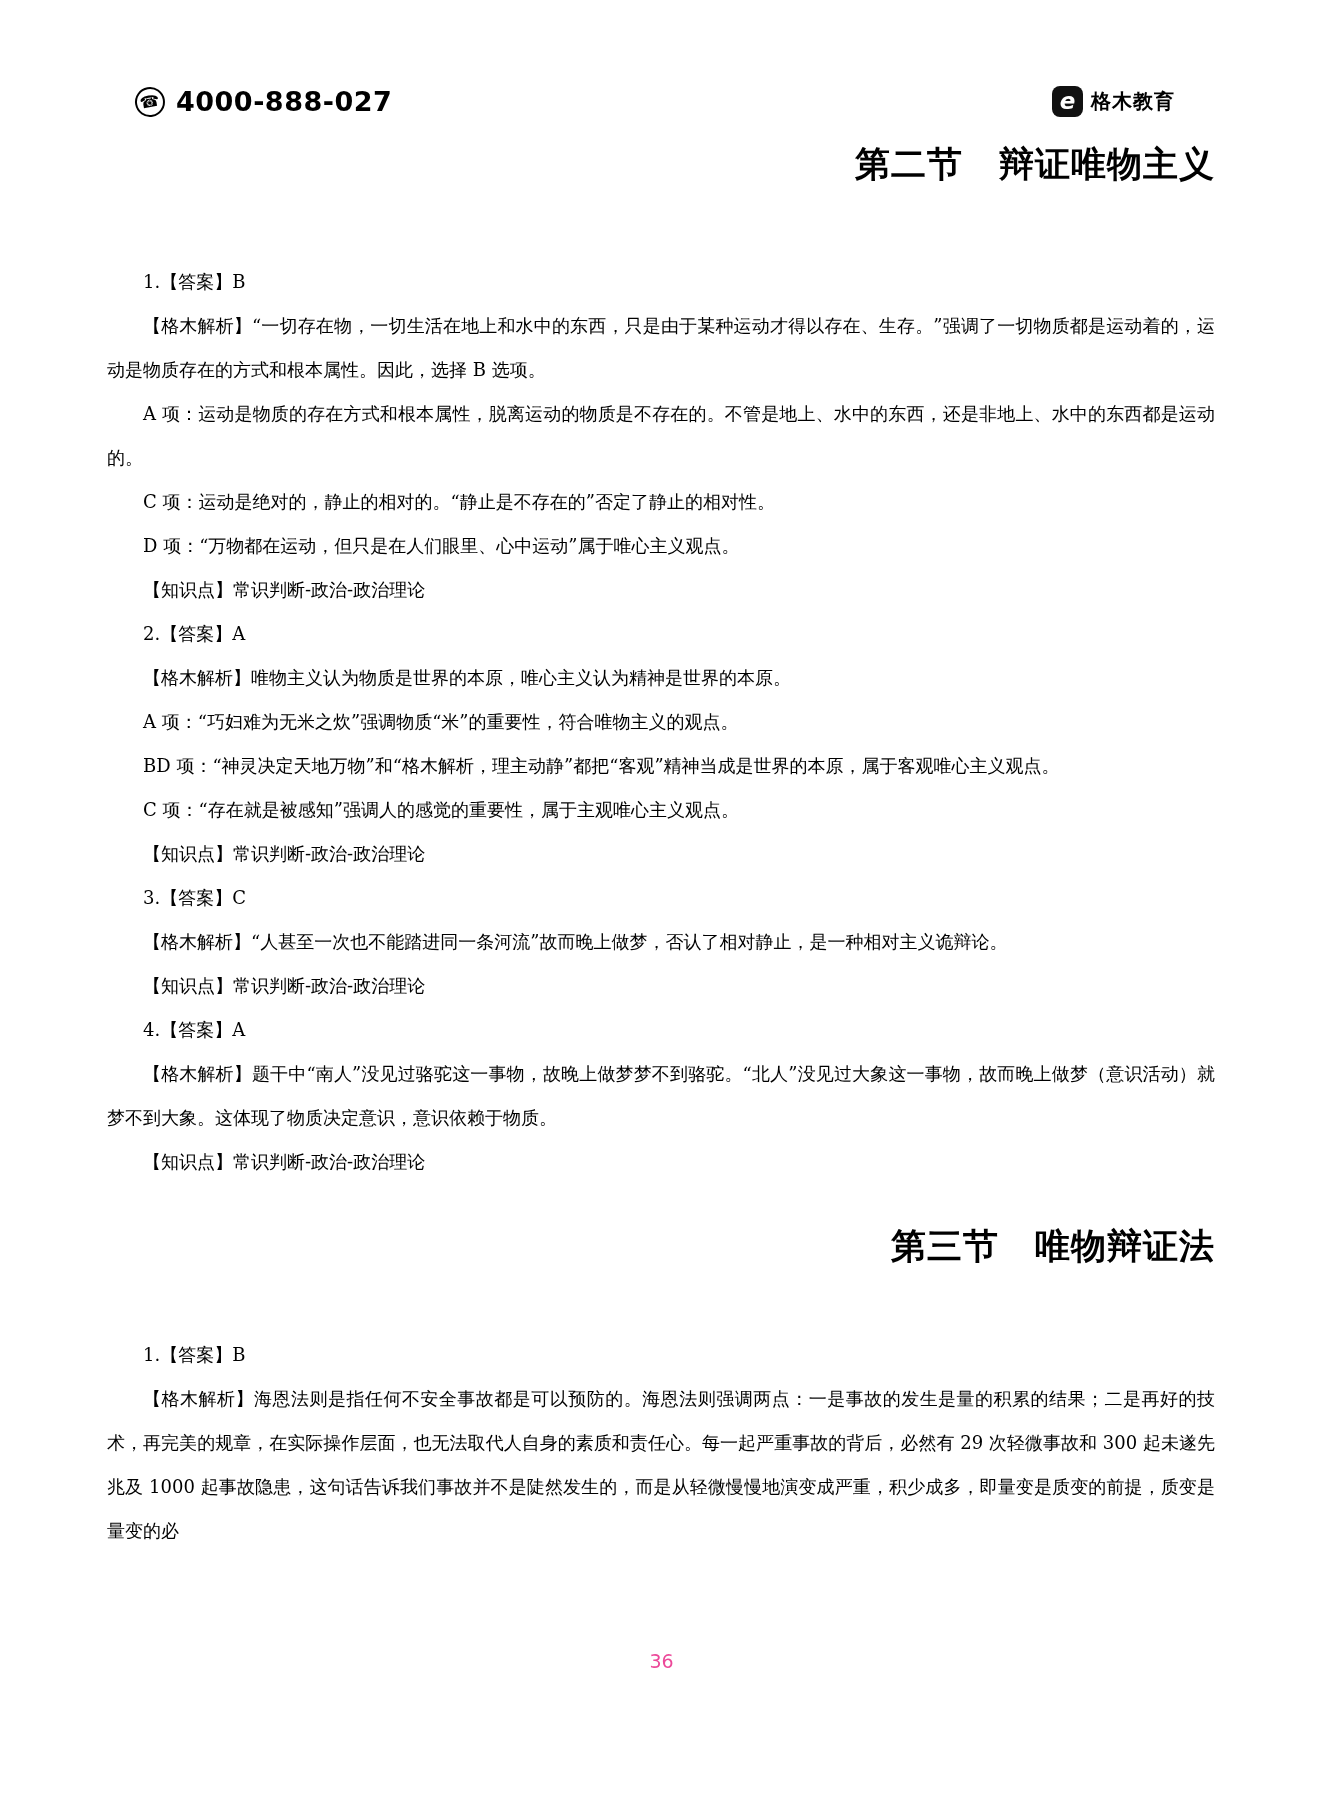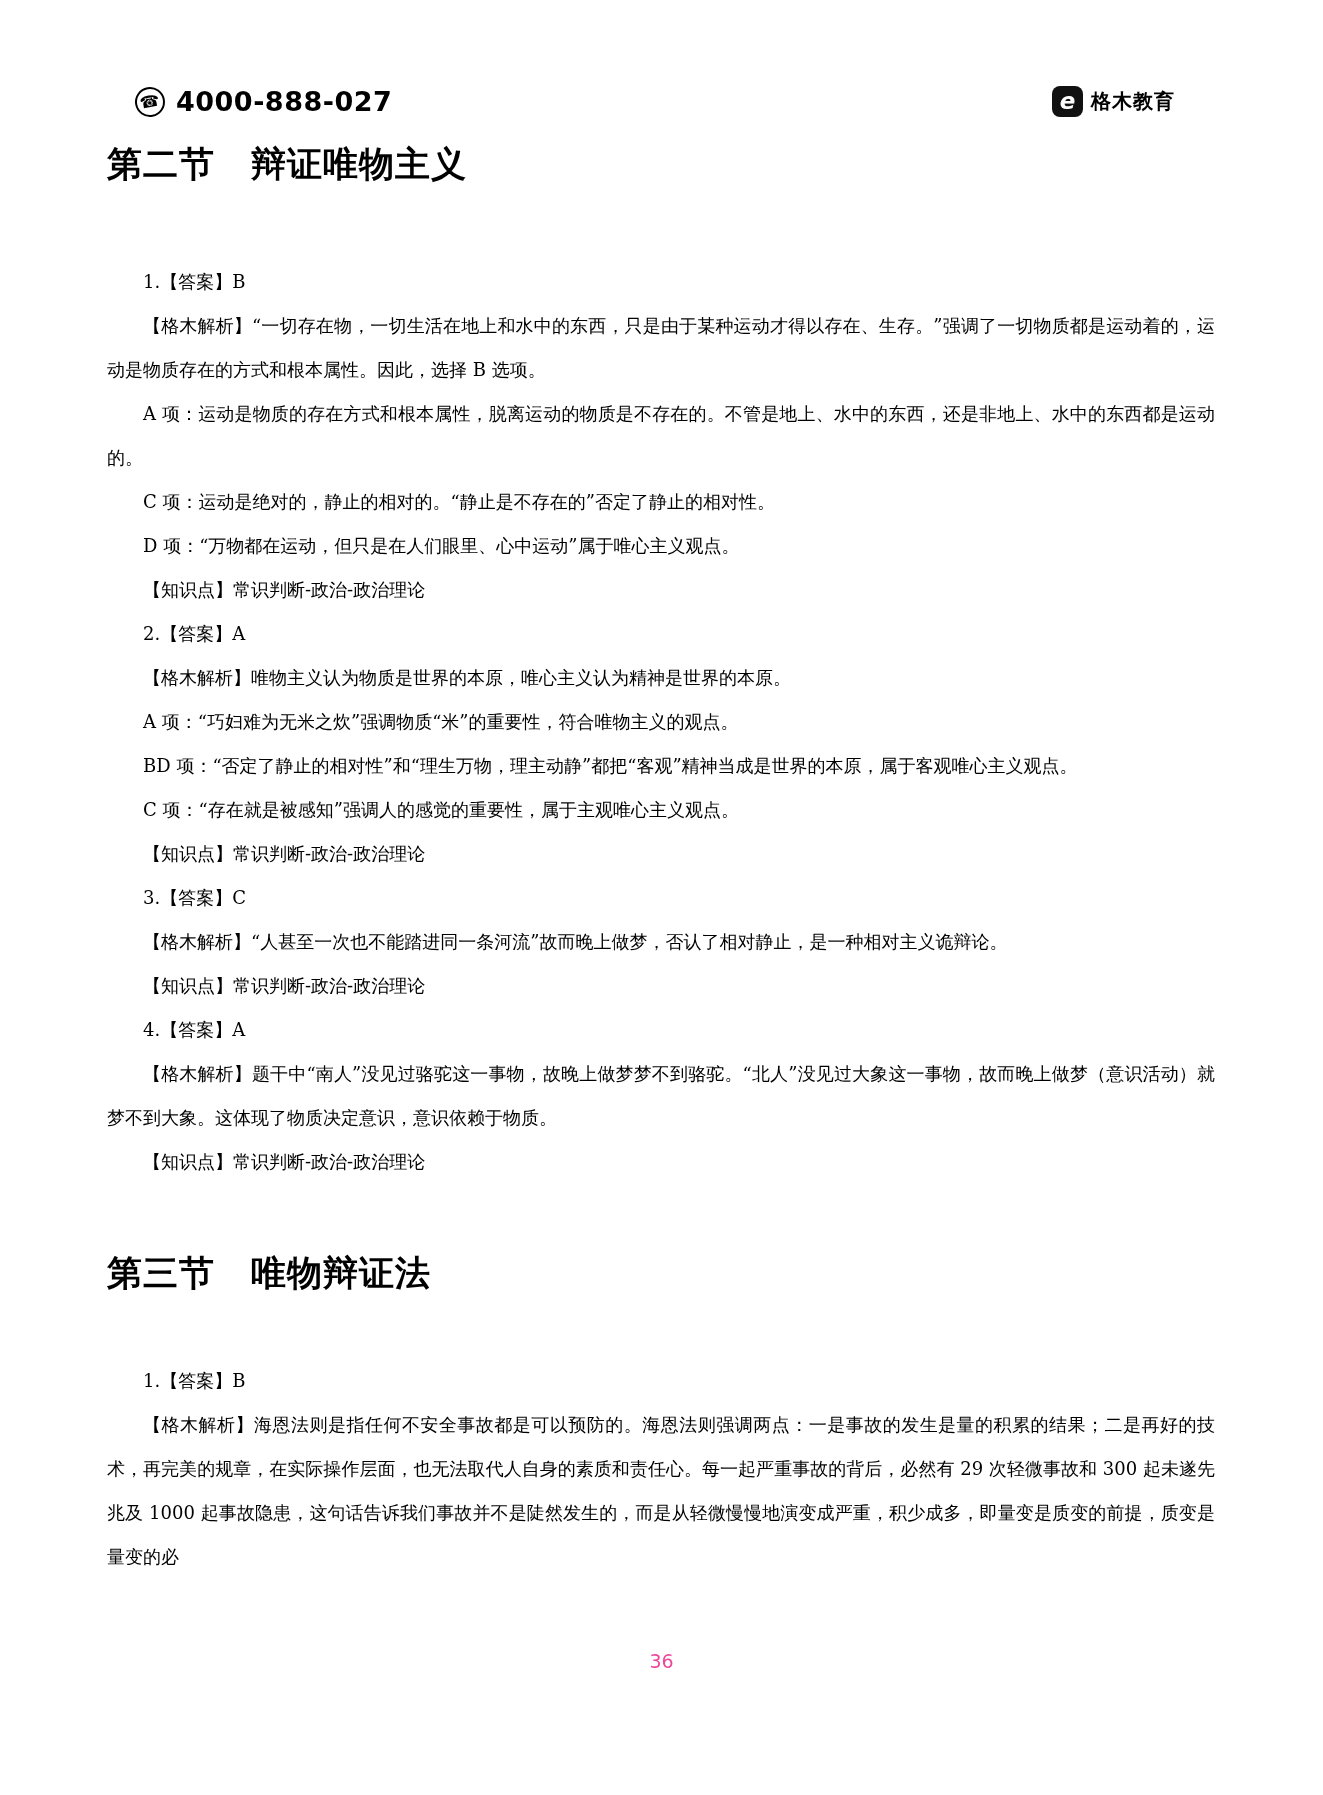--- a/index.html
+++ b/index.html
@@ -70,26 +70,26 @@
     letter-spacing: 1px;
   }
   .content {
     position: absolute;
     top: 0; left: 0; right: 0;
     padding: 140px 108px 0 107px;
   }
   .section-title {
     font-size: 35px;
     font-weight: bold;
-    text-align: left;
+    text-align: right;
     line-height: 48px;
     letter-spacing: 1px;
   }
   .section:first-child .section-title { margin-bottom: 72px; }
-  .section + .section .section-title { margin-top: 65px; margin-bottom: 62px; }
+  .section + .section .section-title { margin-top: 39px; margin-bottom: 62px; font-family: Liberation Serif, serif; }
   .para {
     font-size: 18px;
     line-height: 44px;
     text-align: justify;
     text-indent: 2em;
     word-break: break-all;
   }
   .footer {
     position: absolute;
     top: 1650px;
@@ -121,21 +121,21 @@
         <h2 class="section-title">第二节　辩证唯物主义</h2>
         <p class="para">1.【答案】B</p>
         <p class="para">【格木解析】“一切存在物，一切生活在地上和水中的东西，只是由于某种运动才得以存在、生存。”强调了一切物质都是运动着的，运动是物质存在的方式和根本属性。因此，选择 B 选项。</p>
         <p class="para">A 项：运动是物质的存在方式和根本属性，脱离运动的物质是不存在的。不管是地上、水中的东西，还是非地上、水中的东西都是运动的。</p>
         <p class="para">C 项：运动是绝对的，静止的相对的。“静止是不存在的”否定了静止的相对性。</p>
         <p class="para">D 项：“万物都在运动，但只是在人们眼里、心中运动”属于唯心主义观点。</p>
         <p class="para">【知识点】常识判断-政治-政治理论</p>
         <p class="para">2.【答案】A</p>
         <p class="para">【格木解析】唯物主义认为物质是世界的本原，唯心主义认为精神是世界的本原。</p>
         <p class="para">A 项：“巧妇难为无米之炊”强调物质“米”的重要性，符合唯物主义的观点。</p>
-        <p class="para">BD 项：“否定了静止的相对性”和“理生万物，理主动静”都把“客观”精神当成是世界的本原，属于客观唯心主义观点。</p>
+        <p class="para">BD 项：“神灵决定天地万物”和“格木解析，理主动静”都把“客观”精神当成是世界的本原，属于客观唯心主义观点。</p>
         <p class="para">C 项：“存在就是被感知”强调人的感觉的重要性，属于主观唯心主义观点。</p>
         <p class="para">【知识点】常识判断-政治-政治理论</p>
         <p class="para">3.【答案】C</p>
         <p class="para">【格木解析】“人甚至一次也不能踏进同一条河流”故而晚上做梦，否认了相对静止，是一种相对主义诡辩论。</p>
         <p class="para">【知识点】常识判断-政治-政治理论</p>
         <p class="para">4.【答案】A</p>
         <p class="para">【格木解析】题干中“南人”没见过骆驼这一事物，故晚上做梦梦不到骆驼。“北人”没见过大象这一事物，故而晚上做梦（意识活动）就梦不到大象。这体现了物质决定意识，意识依赖于物质。</p>
         <p class="para">【知识点】常识判断-政治-政治理论</p>
       </section>
       <section class="section">

